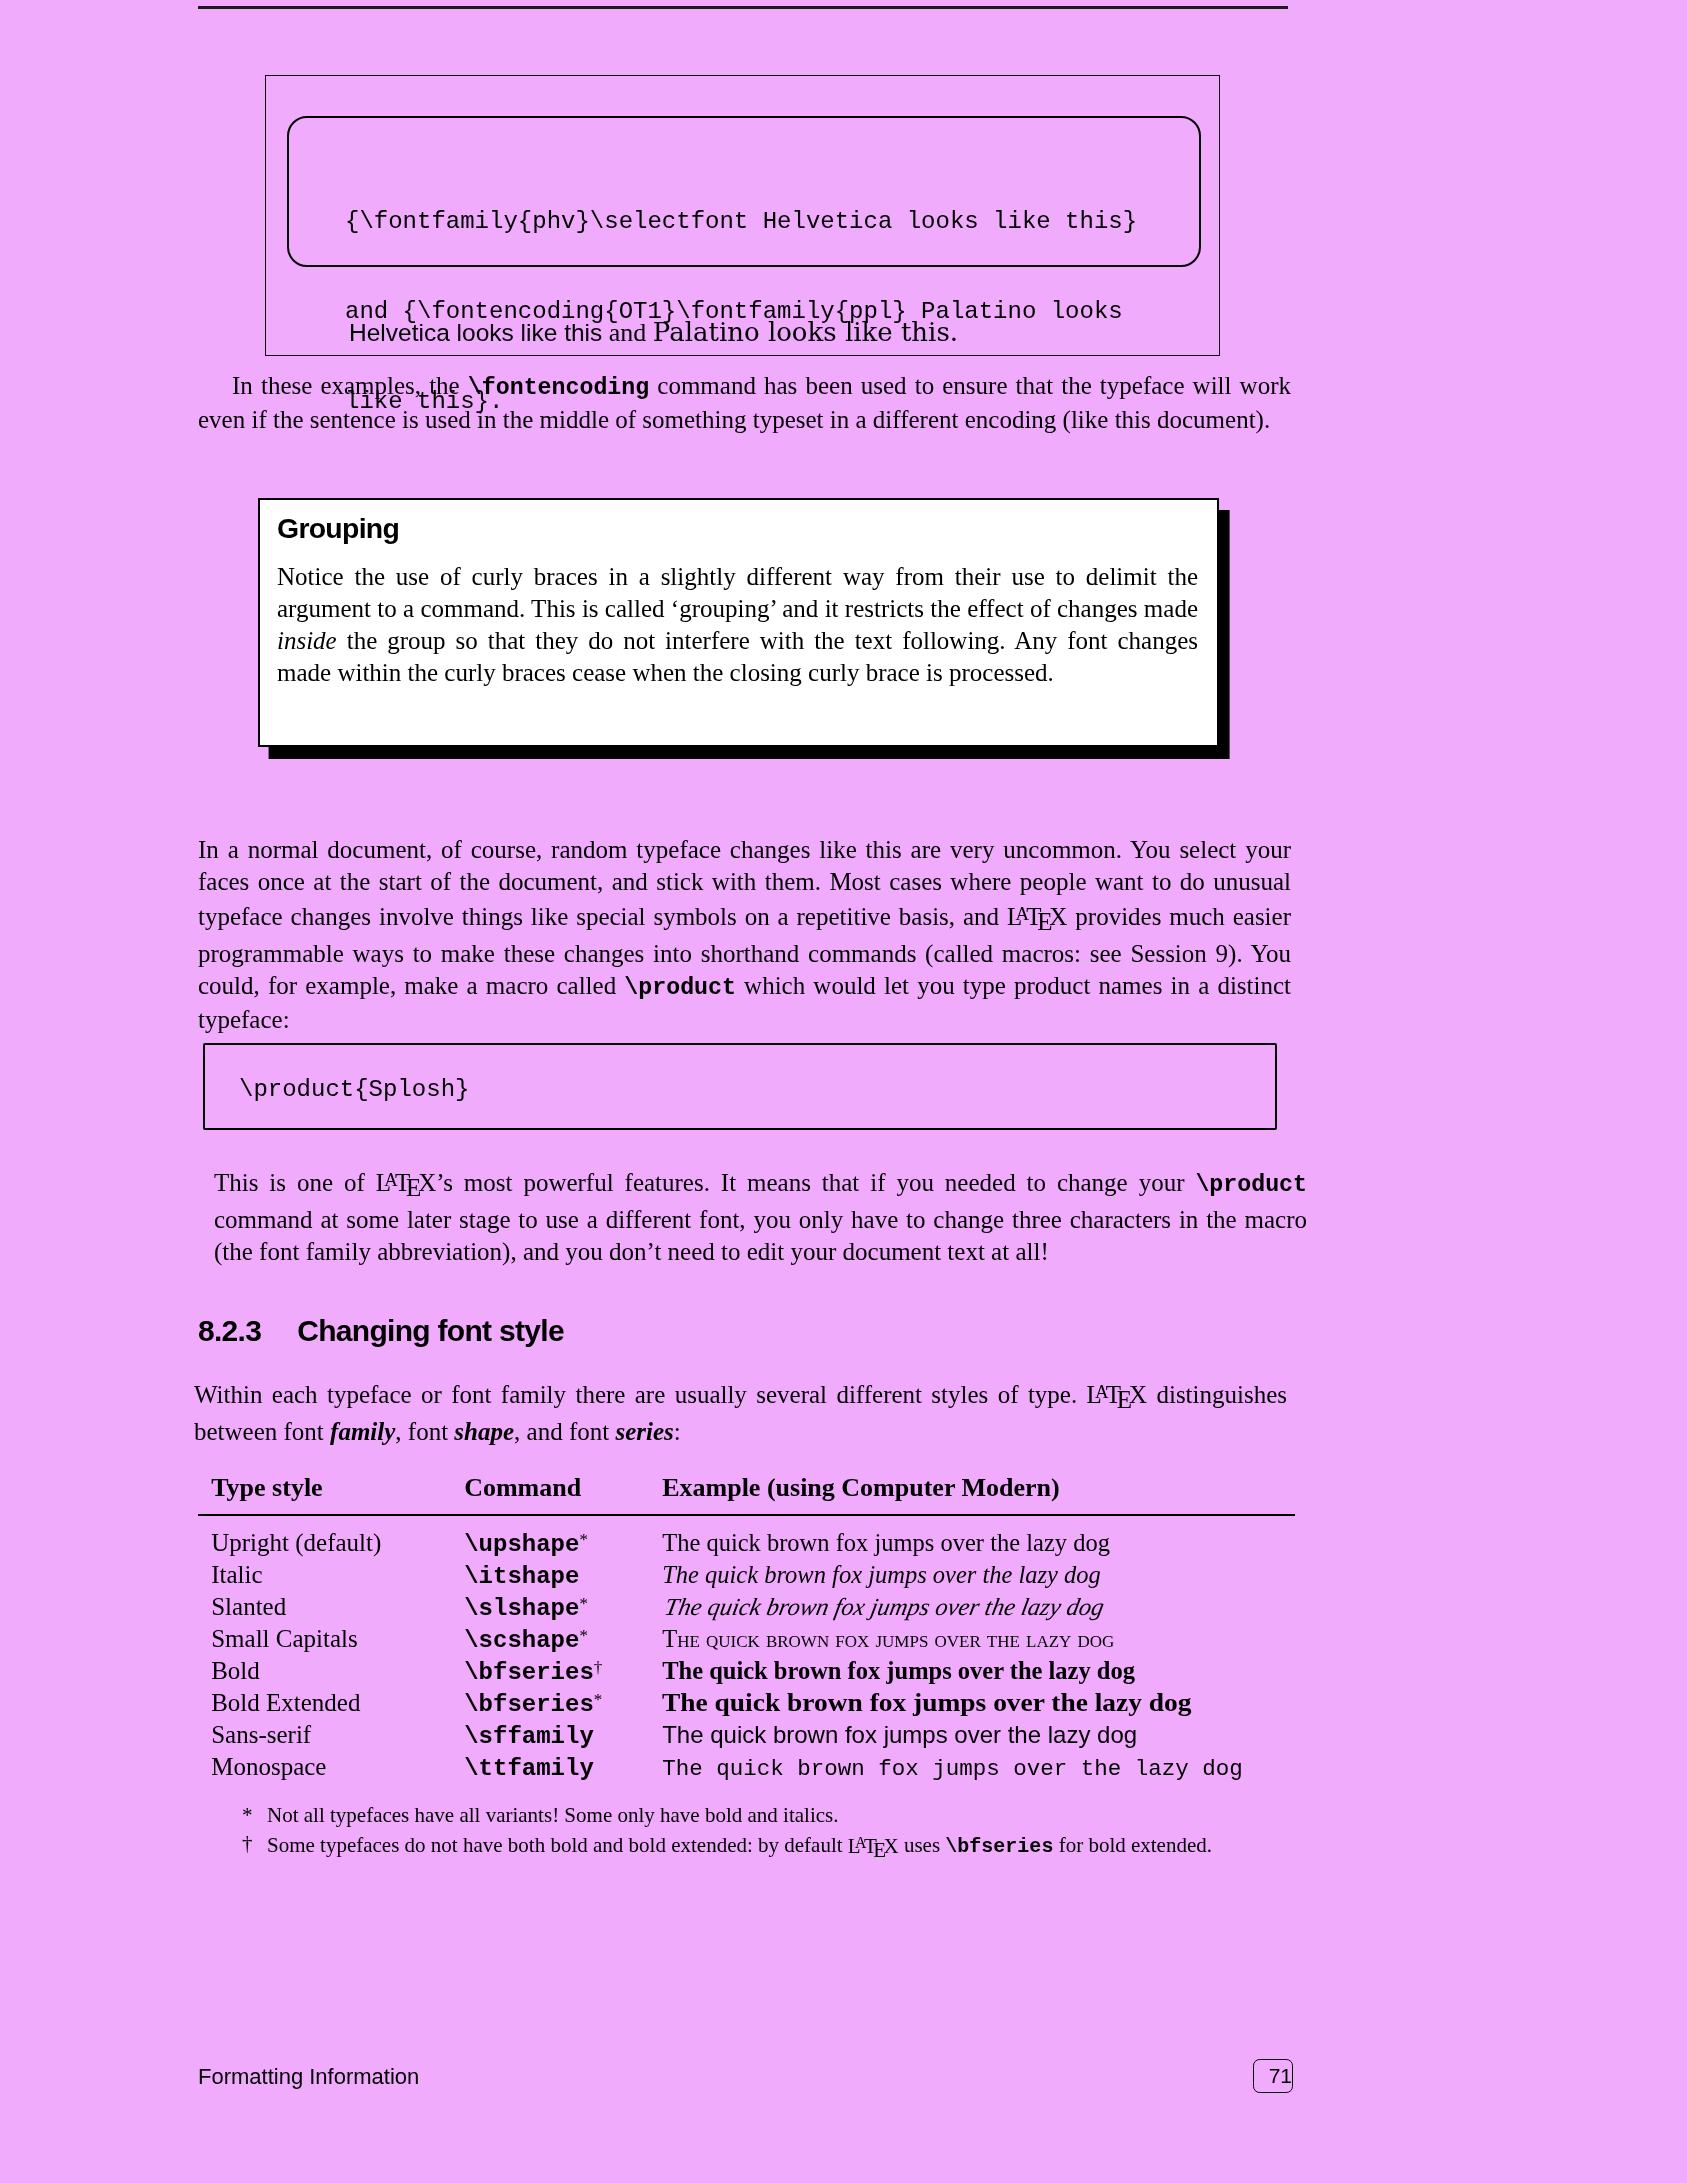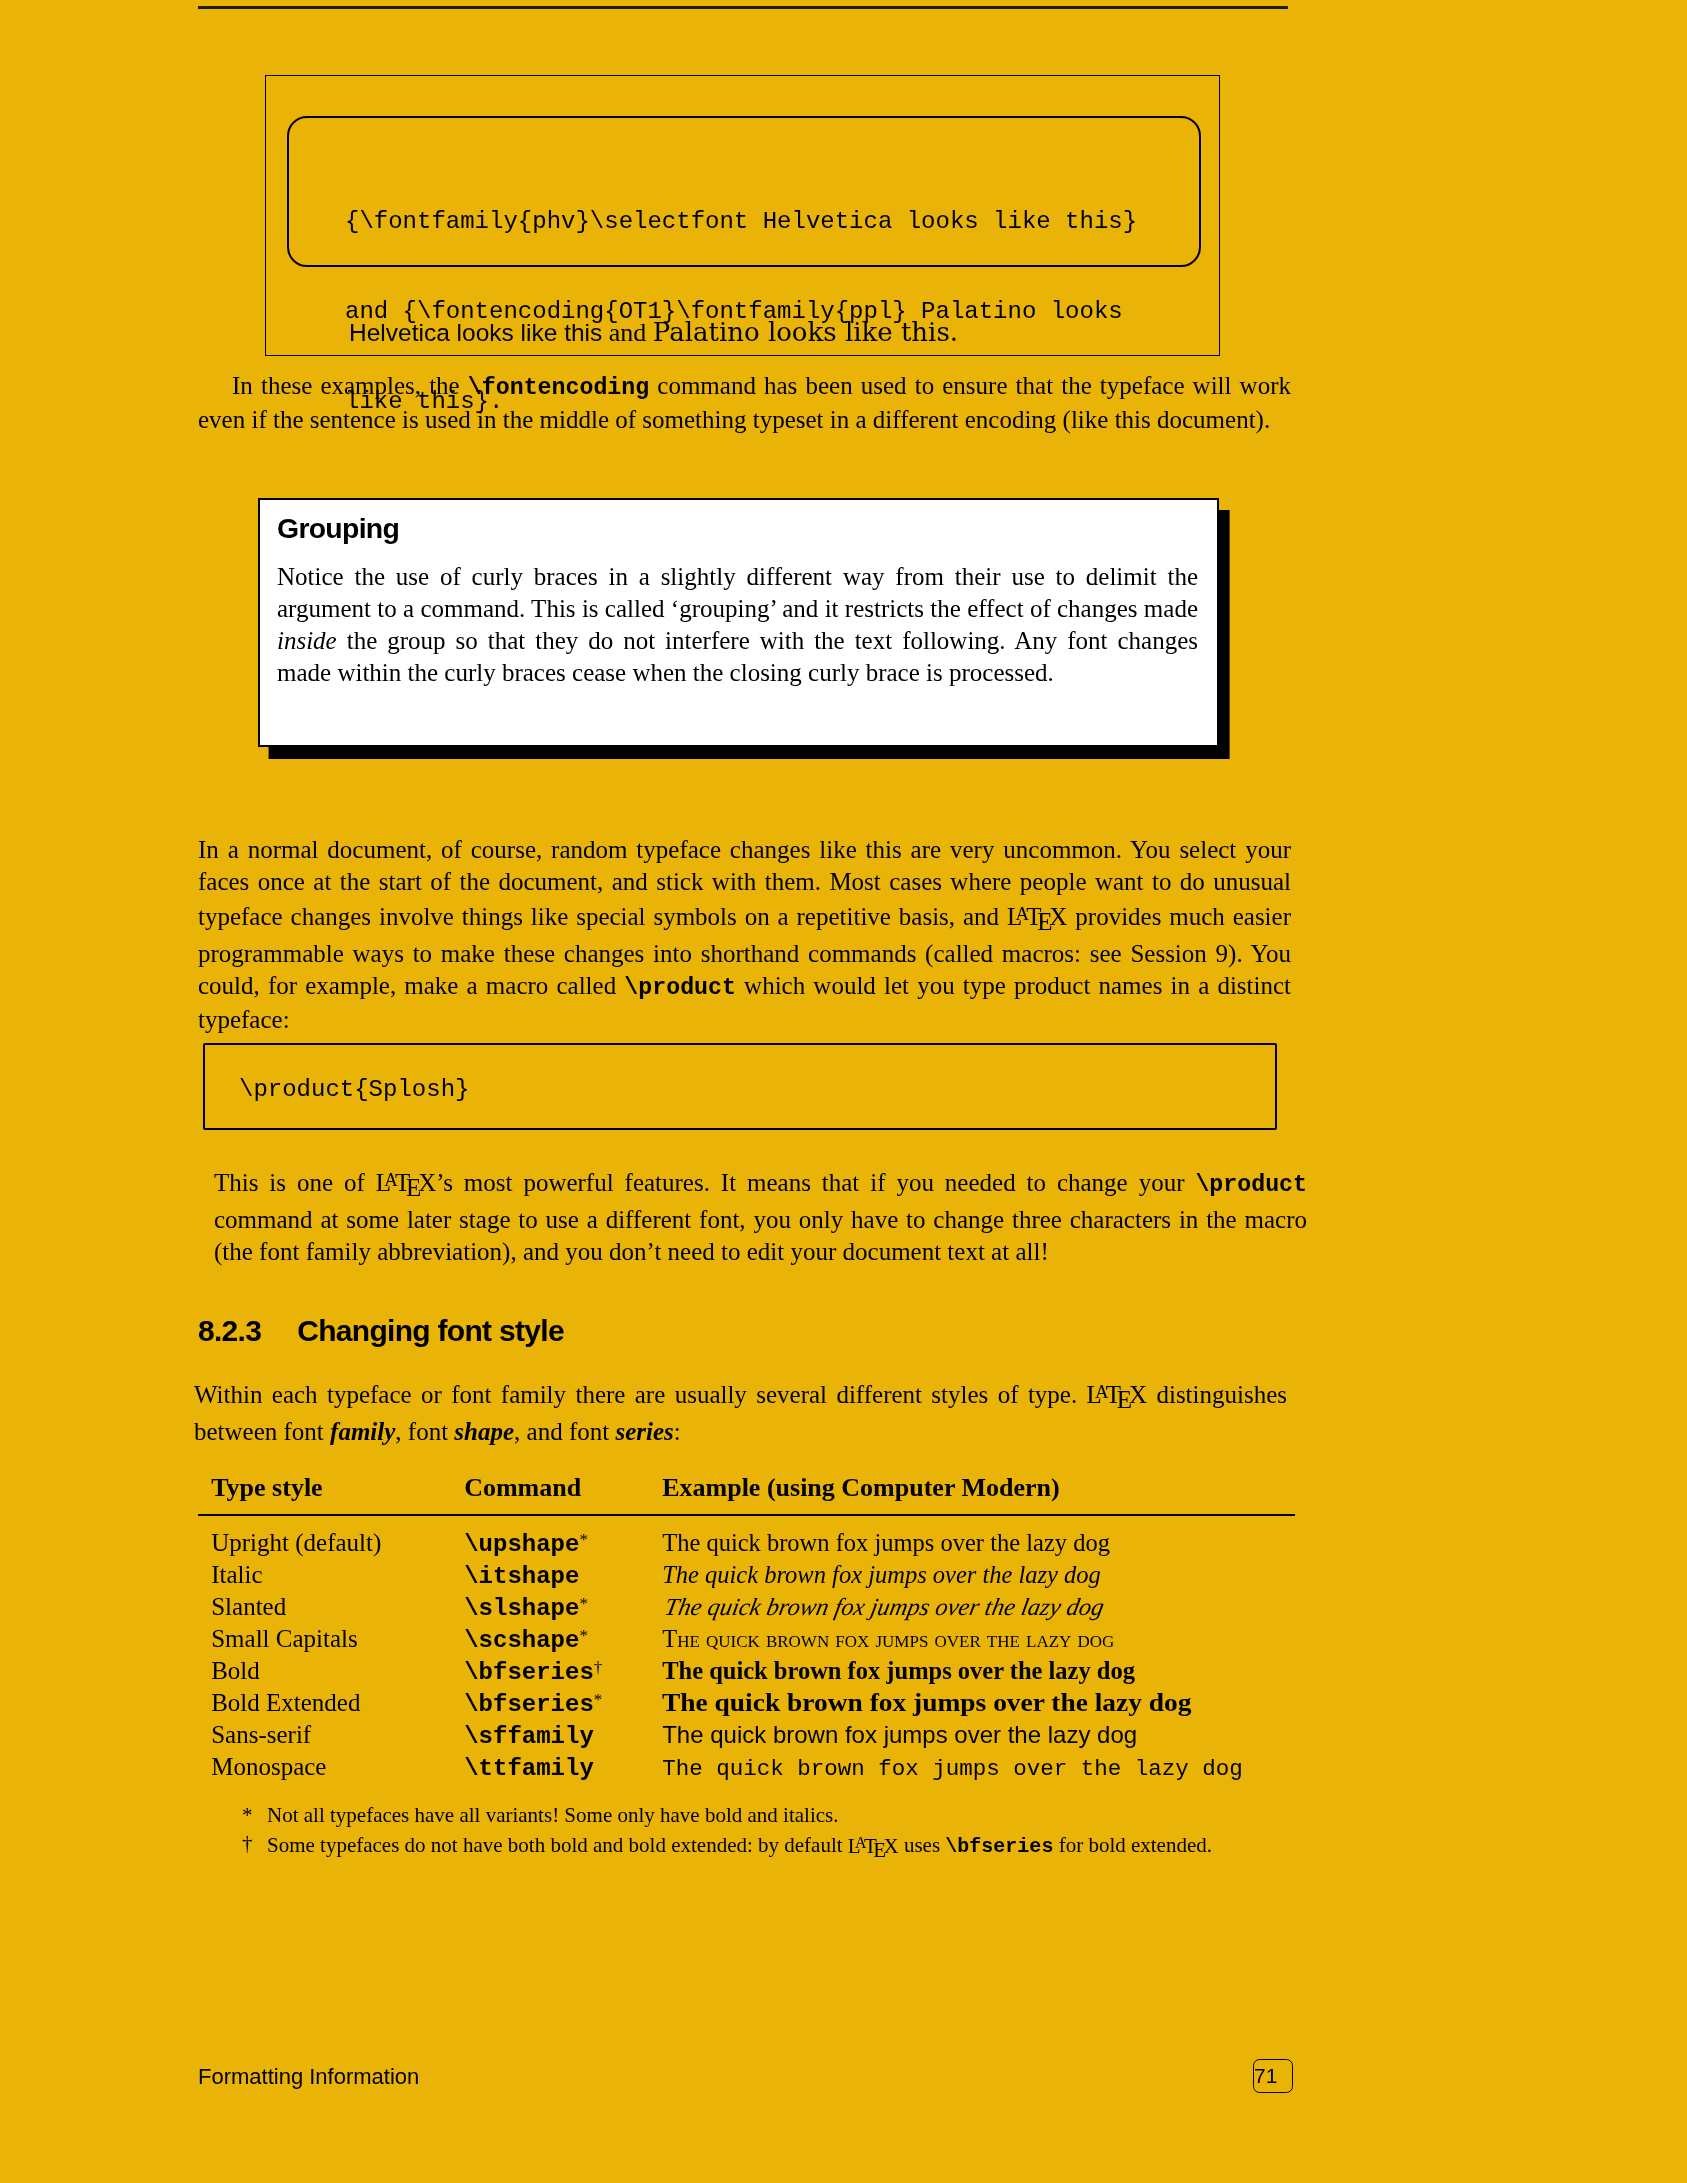--- a/index.html
+++ b/index.html
@@ -1,18 +1,18 @@
 <!DOCTYPE html>
 <html style="font-size:10.6px"><head>
 <meta charset="utf-8">
 <style>
   * { margin:0; padding:0; box-sizing:border-box; }
   html,body { background:#e8e8e8; }
   .page {
-    position:relative; width:1687px; height:2183px; background:#eab308;
+    position:relative; width:1687px; height:2183px; background:#f0abfc;
     font-family:"Liberation Serif", serif; color:#000;
     margin:0 auto; overflow:hidden;
   }
   .abs { position:absolute; }
 
   
   .top-rule { left:198px; top:6px; width:1090px; height:2.6px; background:#1c1c1c; }
 
   
   .example-fig { left:265px; top:75px; width:955px; height:281px; border:1.3px solid #000; }
@@ -78,21 +78,21 @@
   .fn .tt { font-size:20px; }
 
   
   .lx { white-space:nowrap; }
   .lx .lx-a { font-size:0.75em; vertical-align:0.27em; margin-left:-0.36em; margin-right:-0.15em; }
   .lx .lx-e { vertical-align:-0.21em; margin-left:-0.17em; margin-right:-0.125em; }
 
   
   .footer-left { left:198px; top:2064px; font-family:"Liberation Sans", sans-serif; font-size:22px; }
   .page-badge { left:1253px; top:2059px; width:40px; height:34px; border:1.3px solid #000; border-radius:6.6px;
-                display:flex; align-items:center; justify-content:flex-start;
+                display:flex; align-items:center; justify-content:flex-end;
                 font-family:"Liberation Sans", sans-serif; font-size:21px; }
 </style>
 </head>
 <body>
 
 <div class="page">
 
   <div class="abs top-rule"></div>
 
   <div class="abs example-fig">

